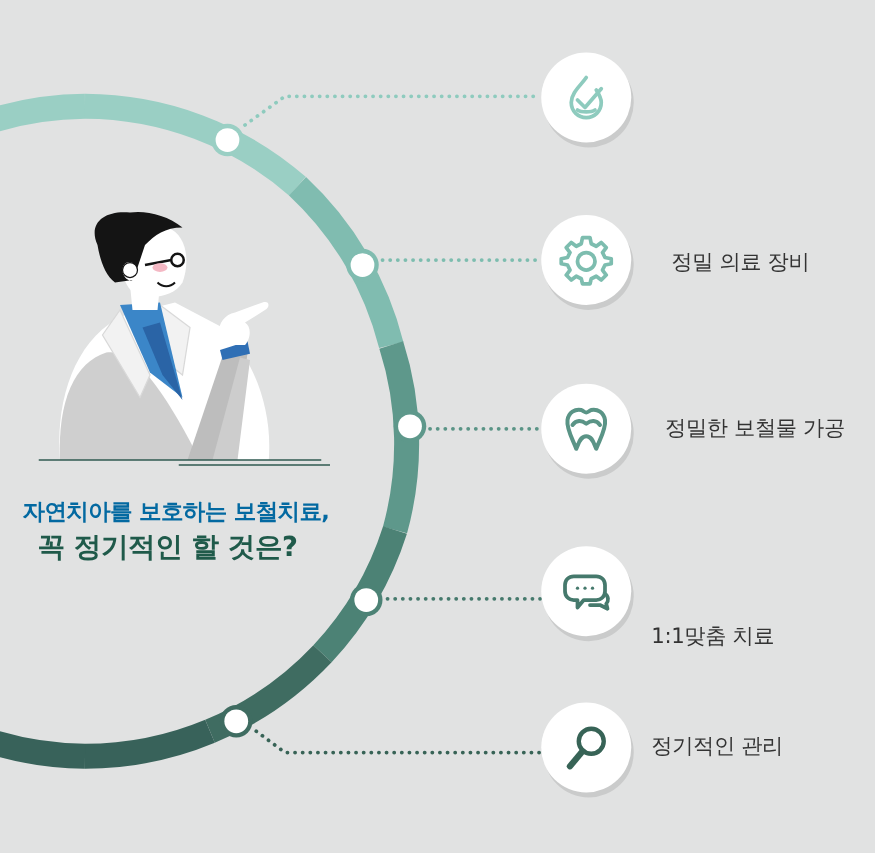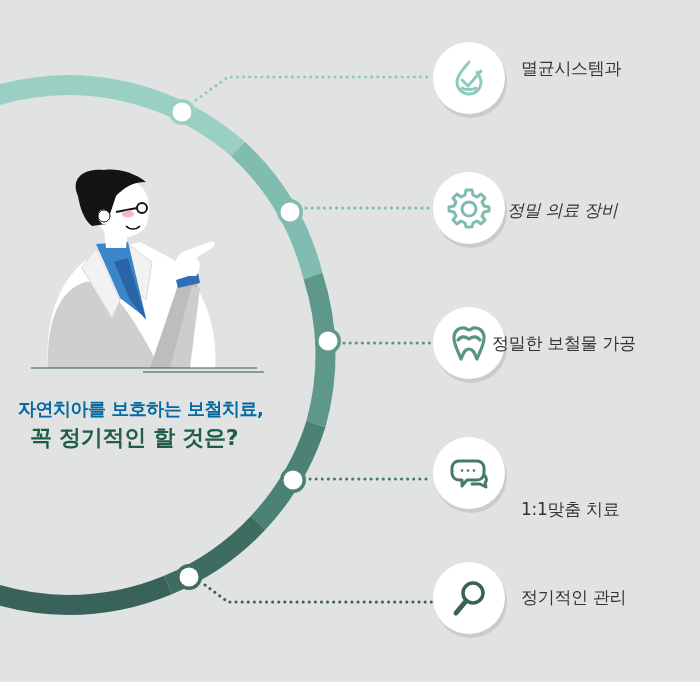--- a/index.html
+++ b/index.html
@@ -94,38 +94,37 @@
 </div>
 
 <div class="icon-circle" style="left:433px; top:42px;">
   <svg viewBox="0 0 44 44" fill="none" stroke="#8ecbbe" stroke-width="3" stroke-linecap="round" stroke-linejoin="round">
     <path d="M22 6 C18 12 10 18 10 26 C10 33 15.5 38 22 38 C28.5 38 34 33 34 26 C34 22 32 19 30 16"></path>
     <path d="M15 24 L21 30 L34 15"></path>
     <path d="M15 32 C18 34 26 34 29 32"></path>
   </svg>
 </div>
 <div class="item-label" style="left:521px; top:54px;">
-  <div>멸균시스템과</div>
 </div>
 
 <div class="icon-circle" style="left:433px; top:172px;">
   <svg viewBox="0 0 44 44" fill="none" stroke="#7dbdaf" stroke-width="3" stroke-linejoin="round">
     <path d="M19 5 H25 L26 10 L30 12 L34 9 L38 13 L35 17 L37 21 L42 22 V26 L37 27 L35 31 L38 35 L34 39 L30 36 L26 38 L25 42 H19 L18 38 L14 36 L10 39 L6 35 L9 31 L7 27 L2 26 V22 L7 21 L9 17 L6 13 L10 9 L14 12 L18 10 Z" transform="translate(0,-1)"></path>
     <circle cx="22" cy="23" r="7"></circle>
   </svg>
 </div>
-<div class="item-label" style="left:507px; top:196px;font-style:italic;">정밀 의료 장비</div>
+<div class="item-label" style="left:537px; top:196px;">정밀 의료 장비</div>
 
 <div class="icon-circle" style="left:433px; top:307px;">
   <svg viewBox="0 0 44 44" fill="none" stroke="#5a9486" stroke-width="3.2" stroke-linecap="round" stroke-linejoin="round">
     <path d="M14 38 C11 30 6 22 7 15 C8 9 13 6 18 7 C20 8 21 9 22 9 C23 9 24 8 26 7 C31 6 36 9 37 15 C38 22 33 30 30 38 C28 34 27 28 22 28 C17 28 16 34 14 38 Z"></path>
     <path d="M11 19 C14 15 18 15 22 18 C26 15 30 15 33 19"></path>
   </svg>
 </div>
-<div class="item-label" style="left:492px; top:329px;text-align:center;">정밀한 보철물 가공</div>
+<div class="item-label" style="left:532px; top:329px;text-align:center;">정밀한 보철물 가공</div>
 
 <div class="icon-circle" style="left:433px; top:437px;">
   <svg viewBox="0 0 44 44" fill="none" stroke="#45796c" stroke-width="3" stroke-linecap="round" stroke-linejoin="round">
     <path d="M12 10 H30 C34 10 37 13 37 17 V22 C37 26 34 29 30 29 H20 L15 35 L15 29 H12 C8 29 5 26 5 22 V17 C5 13 8 10 12 10 Z"></path>
     <path d="M37 24 C40 26 40 30 38 32 L39 36 L33 33 L25 33"></path>
     <circle cx="15" cy="19.5" r="1.3" fill="#45796c" stroke="none"></circle>
     <circle cx="21" cy="19.5" r="1.3" fill="#45796c" stroke="none"></circle>
     <circle cx="27" cy="19.5" r="1.3" fill="#45796c" stroke="none"></circle>
   </svg>
 </div>

